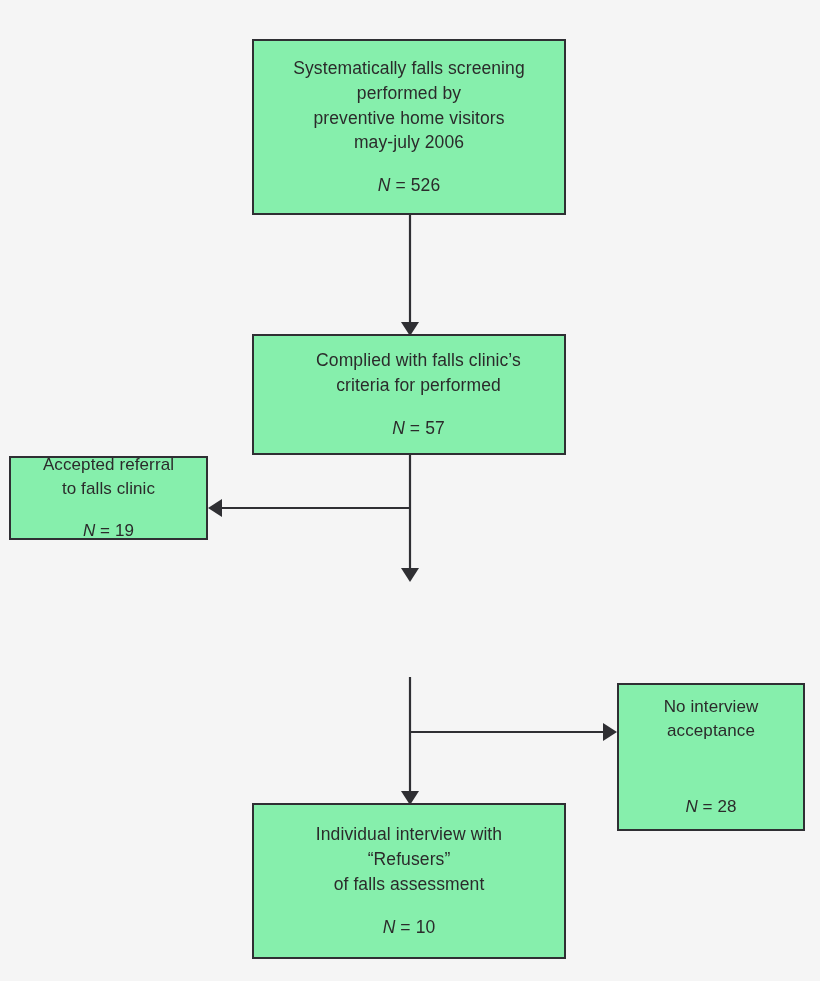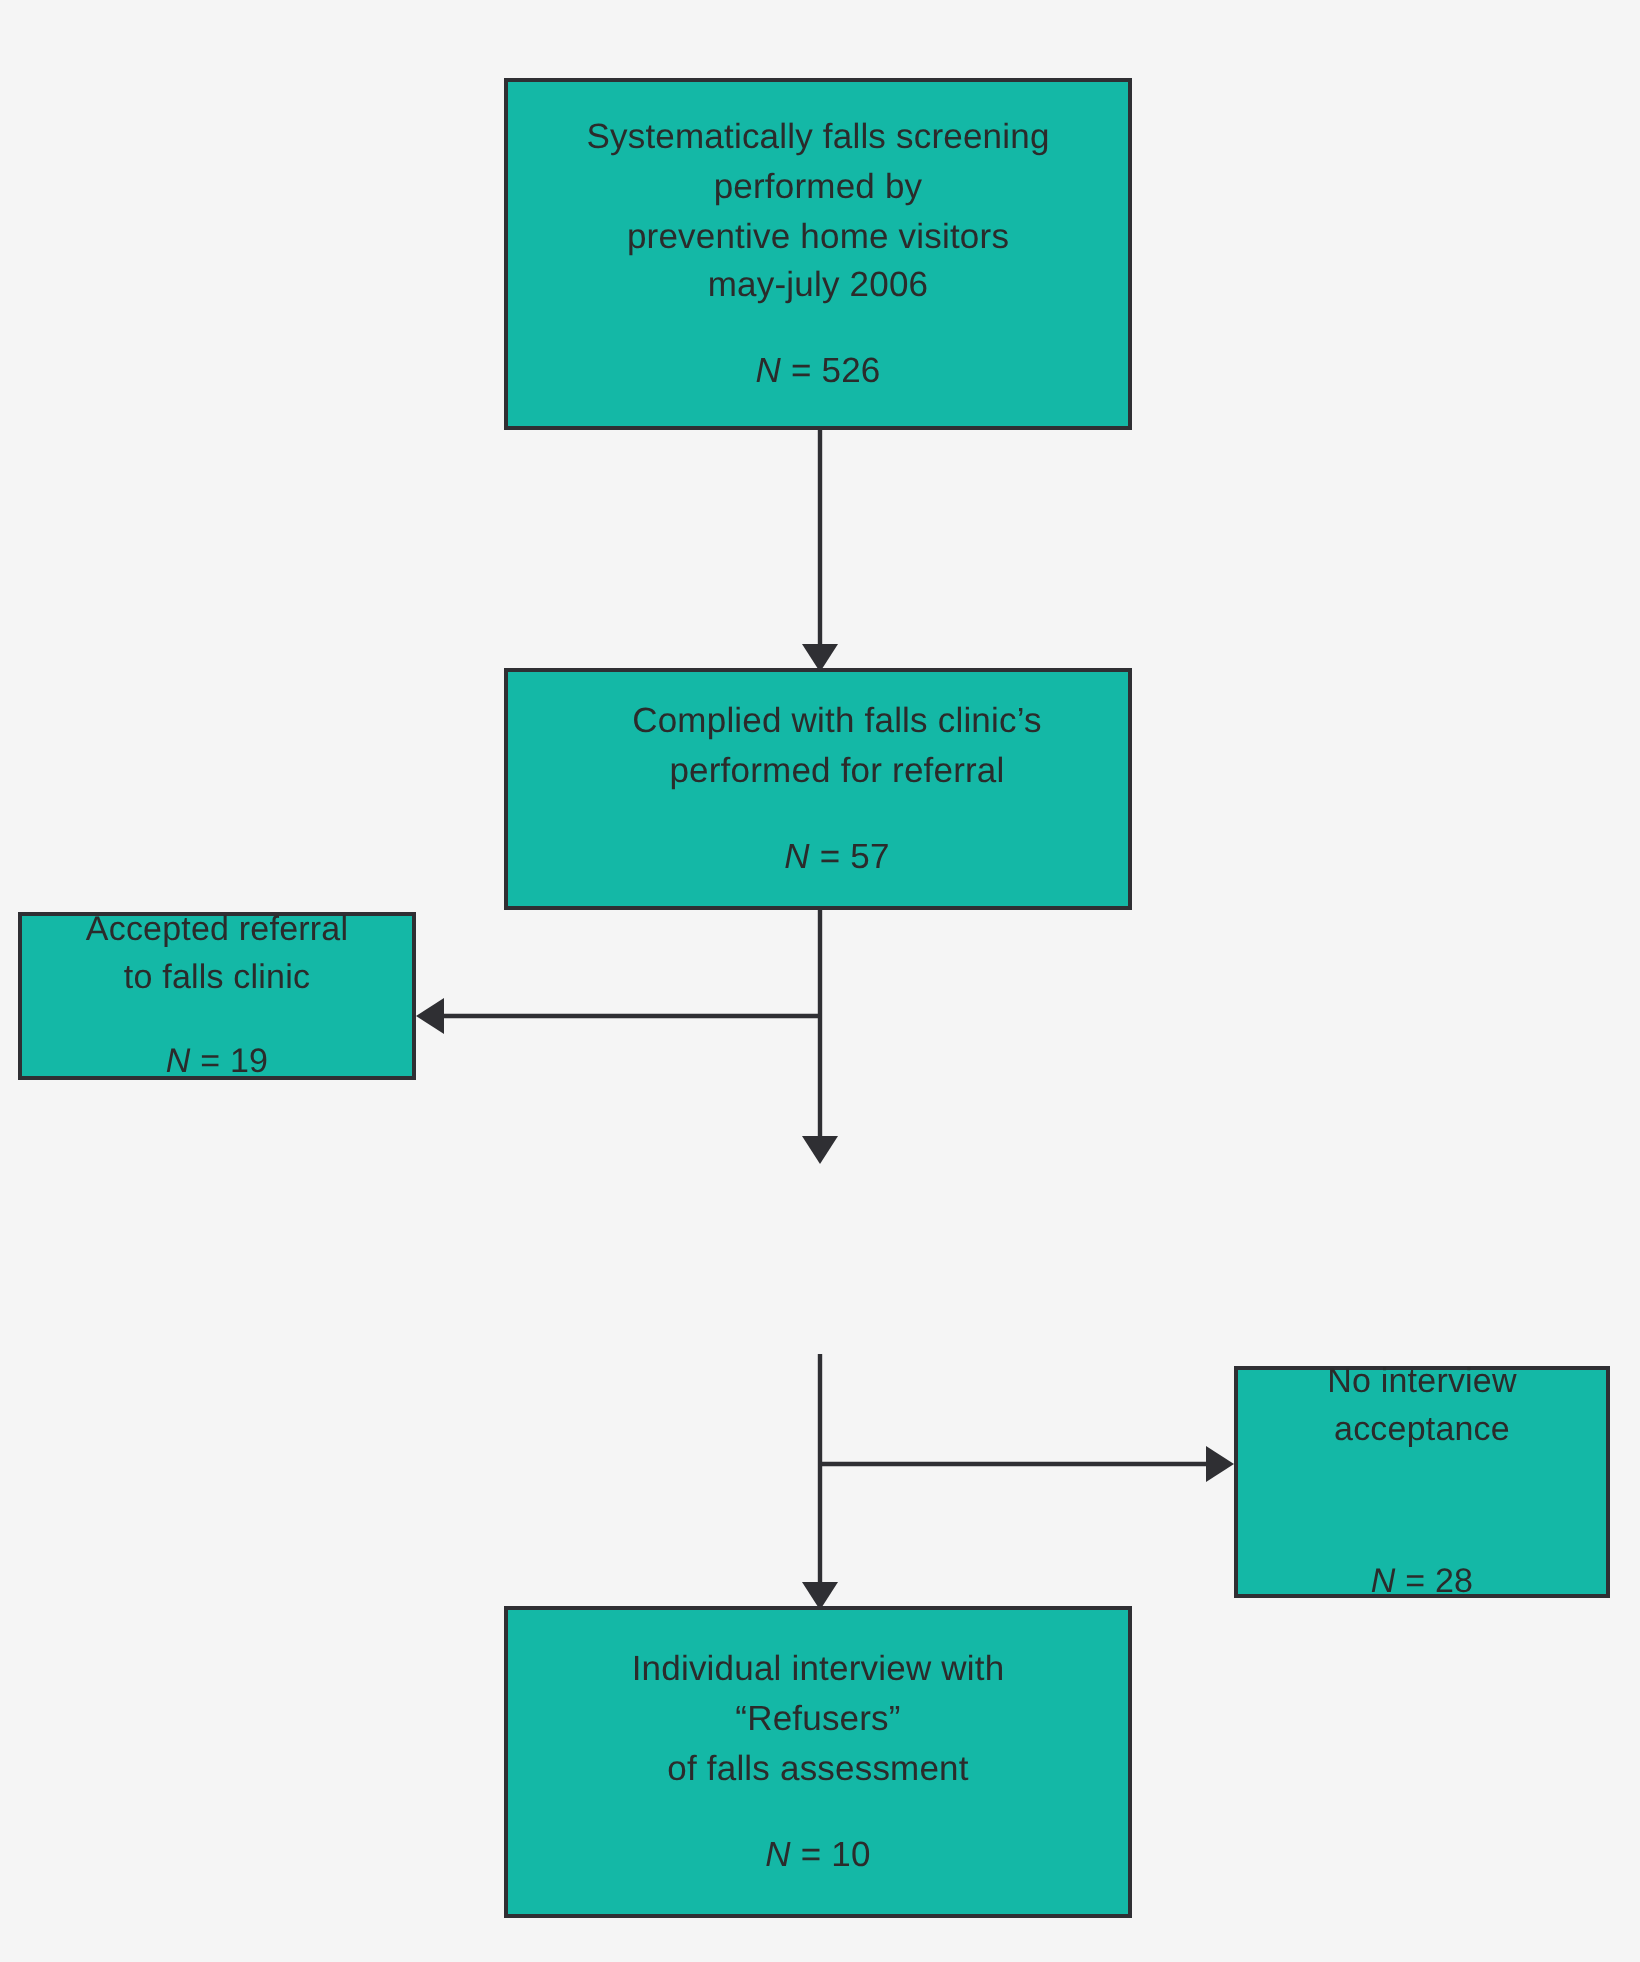--- a/index.html
+++ b/index.html
@@ -15,21 +15,21 @@
     position: relative;
     width: 820px;
     height: 981px;
     background: #f5f5f5;
     overflow: hidden;
   }
   .flow-box {
     position: absolute;
     box-sizing: border-box;
     border: 2px solid #2f2f33;
-    background: #14b8a6;
+    background: #86efac;
     display: flex;
     flex-direction: column;
     align-items: center;
     justify-content: center;
     text-align: center;
     color: #2b2b2b;
     font-size: 17.5px;
     line-height: 1.42;
     letter-spacing: 0.1px;
     padding: 4px 8px;
@@ -56,21 +56,21 @@
     width: 820px;
     height: 981px;
     pointer-events: none;
   }
 
   
   #box-screening   { left: 252px; top: 39px;  width: 314px; height: 176px; }
   #box-complied    { left: 252px; top: 334px; width: 314px; height: 121px; padding-left: 27px; }
   #box-accepted    { left: 9px;   top: 456px; width: 199px; height: 84px; }
   #box-refused     { left: 252px; top: 580px; width: 314px; height: 97px;  }
-  #box-nointerview { left: 617px; top: 683px; width: 188px; height: 116px; gap: 34px; }
+  #box-nointerview { left: 617px; top: 683px; width: 188px; height: 148px; gap: 34px; }
   #box-interview   { left: 252px; top: 803px; width: 314px; height: 156px; }
 
   #box-refused .box-n { margin-top: 10px; }
   #box-accepted { font-size: 17px; }
   #box-nointerview { font-size: 17px; }
 </style>
 </head>
 <body>
 
 <div id="flowchart-canvas">
@@ -114,21 +114,21 @@
       <span class="line">performed by</span>
       <span class="line">preventive home visitors</span>
       <span class="line">may-july 2006</span>
     </span>
     <span class="box-n"><span class="nvar">N</span><span> = 526</span></span>
   </div>
 
   <div class="flow-box" id="box-complied">
     <span class="box-lines">
       <span class="line">Complied with falls clinic’s</span>
-      <span class="line">performed for referral</span>
+      <span class="line">criteria for performed</span>
     </span>
     <span class="box-n"><span class="nvar">N</span><span> = 57</span></span>
   </div>
 
   <div class="flow-box" id="box-accepted">
     <span class="box-lines">
       <span class="line">Accepted referral</span>
       <span class="line">to falls clinic</span>
     </span>
     <span class="box-n"><span class="nvar">N</span><span> = 19</span></span>

